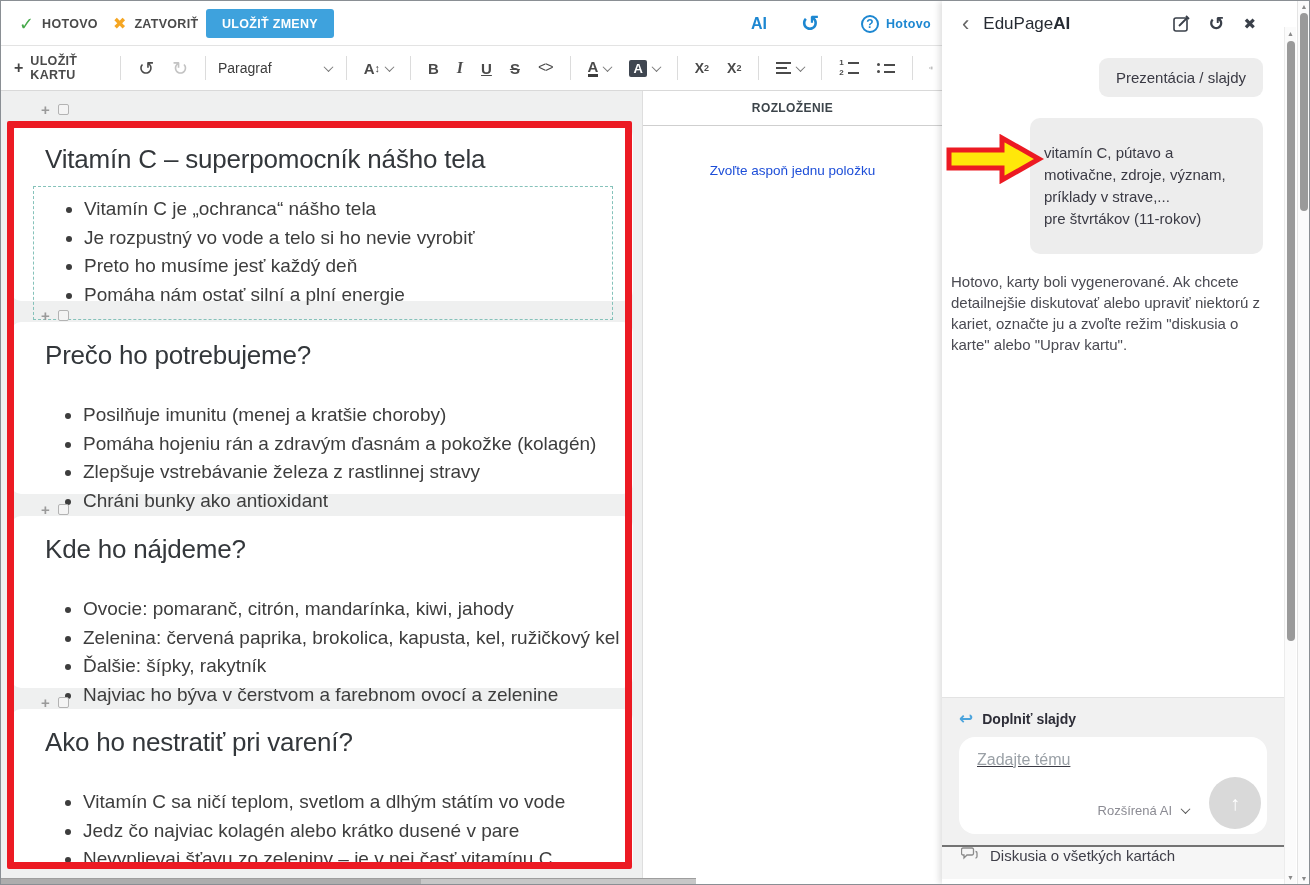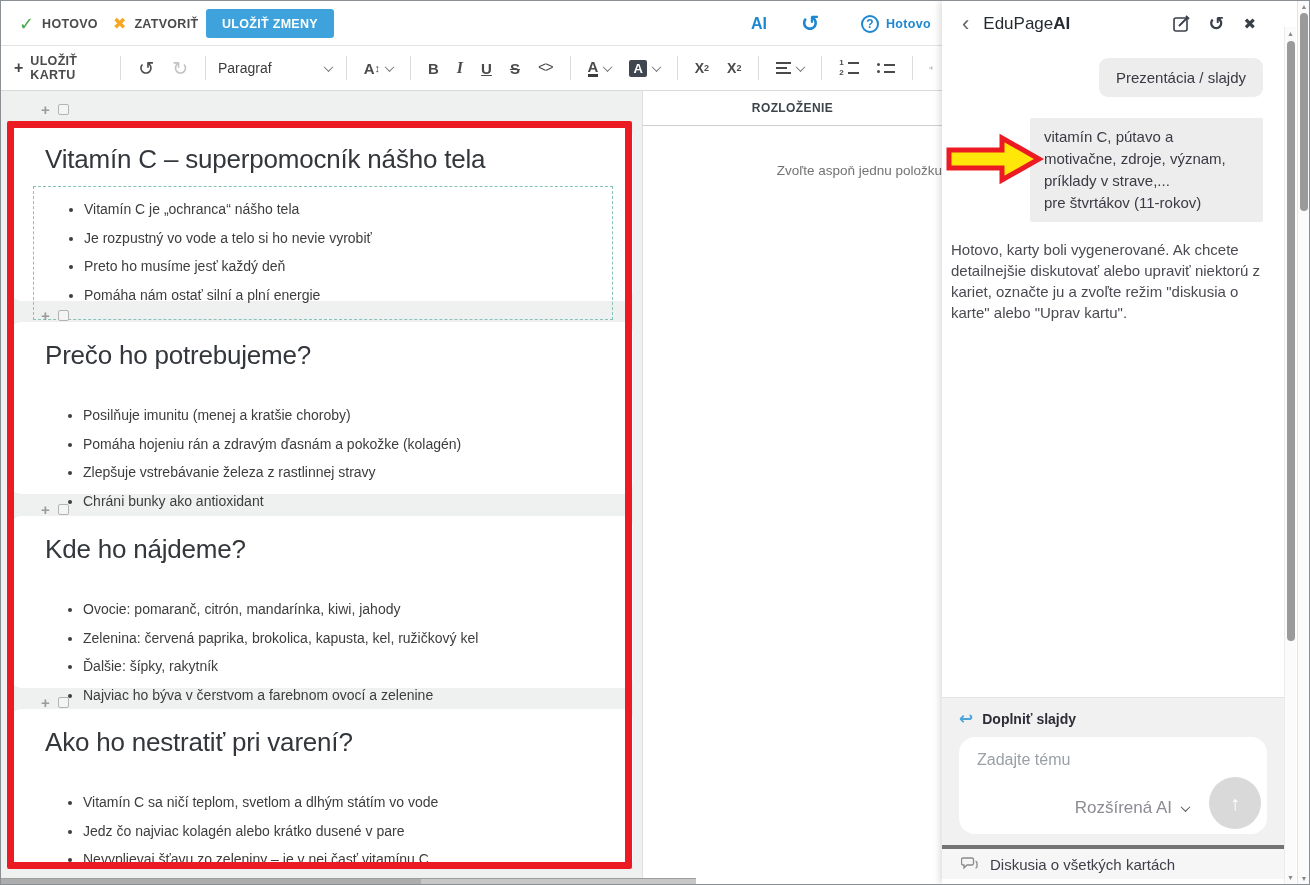--- a/index.html
+++ b/index.html
@@ -49,62 +49,62 @@
   .list-ic .bar { width:11px; height:2px; background:#4a4a4a; }
   
   #editor { position:absolute; left:0; top:90px; width:941px; height:795px; background:#eff0f0; }
   #cards-col { position:absolute; left:0; top:0; width:641px; height:795px; }
   .addstrip { position:absolute; left:40px; display:flex; align-items:center; gap:8px; height:16px; cursor:pointer; }
   .addstrip .plus { color:#9a9a9a; font-size:15px; font-weight:bold; }
   .addstrip .sq { width:11px; height:11px; border:1px solid #b3b3b3; border-radius:2px; background:#f4f4f4; }
   .card { position:absolute; left:10px; width:622px; background:#fff; border-radius:10px; }
   .card h2 { font-size:26px; font-weight:400; color:#33373b; padding:18px 20px 0 34px; letter-spacing:-.2px; }
   .card ul { margin-top:30px; padding-left:72px; list-style:disc; }
-  .card li { font-size:14px; color:#3d3d3d; line-height:28.5px; }
+  .card li { font-size:19px; color:#3d3d3d; line-height:28.5px; }
   .dashedbox { margin:11px 20px 0 22px; border:1px dashed #85c2ba; padding:8px 0 10px 0; }
   .dashedbox ul { margin-top:0; padding-left:50px; }
   #red-rect { position:absolute; left:6px; top:30px; width:625px; height:748px; border:7px solid #ec1a23; border-radius:2px; pointer-events:none; z-index:6; }
   #hscroll { position:absolute; left:0; bottom:0; width:695px; height:8px; background:#c7c7c7; border-top:1px solid #9e9e9e; z-index:7; cursor:pointer; }
   #hscroll .hthumb { position:absolute; left:0; top:0; height:7px; width:420px; background:#adadad; }
   
   #midpanel { position:absolute; left:641px; top:0; width:300px; height:795px; background:#fff; border-left:1px solid #dedede; }
   #tabs { display:flex; height:35px; border-bottom:1px solid #cfcfcf; }
   .tab { flex:1; display:flex; align-items:center; justify-content:center; font-size:12px; font-weight:bold; letter-spacing:.4px; color:#3c444a; cursor:pointer; }
   .tab.active { background:#e4f1fb; border-bottom:3px solid #39a0dc; }
   .tab + .tab { border-left:1px solid #e2e2e2; }
-  #empty-msg { text-align:right; margin-top:37px; font-size:13.5px; color:#737373; }
+  #empty-msg { text-align:center; margin-top:37px; font-size:13.5px; color:#1d4ed8; }
   
   #aipanel { position:absolute; left:941px; top:0; width:368px; height:883px; background:#fff; box-shadow:-3px 0 6px rgba(0,0,0,.12); }
   #ai-head { position:absolute; left:0; top:0; width:100%; height:45px; display:flex; align-items:center; padding:0 14px 0 20px; }
   #back-ch { font-size:22px; color:#666; margin-right:14px; cursor:pointer; line-height:18px; }
   #ai-title { font-size:17px; color:#262b33; }
   #ai-title b { font-weight:bold; }
   #head-icons { margin-left:auto; display:flex; align-items:center; gap:19px; padding-right:40px; }
   #head-icons .hi { cursor:pointer; color:#3a404a; display:flex; align-items:center; }
   #hist2 { font-size:19px; font-weight:bold; }
   #close-x { font-size:15px; font-weight:bold; color:#31363f; }
   #chat { position:absolute; left:0; top:45px; width:342px; }
   .pill { float:right; margin:12px 21px 0 0; background:#ededed; border-radius:9px; padding:11px 17px; font-size:15px; color:#3a3a44; }
-  .user-bubble { float:right; clear:both; margin:21px 21px 0 0; width:233px; background:#ededed; border-radius:2px; padding:8px 14px; font-size:15px; color:#3a3a44; line-height:22px; }
+  .user-bubble { float:right; clear:both; margin:21px 21px 0 0; width:233px; background:#ededed; border-radius:10px; padding:24px 14px; font-size:15px; color:#3a3a44; line-height:22px; }
   .resp { clear:both; padding:17px 12px 0 9px; font-size:15px; color:#4a4a52; line-height:21px; }
   .resp + .resp { padding-top:12px; }
   #arrow-ann { position:absolute; left:4px; top:133px; z-index:9; pointer-events:none; }
   
   #ai-foot { position:absolute; left:0; bottom:5px; width:342px; }
   #foot-head { background:#f1f1f1; border-top:1px solid #e3e3e3; padding:10px 0 8px 17px; display:flex; align-items:center; gap:9px; }
   #reply-ic { color:#4aa3dc; font-size:17px; font-weight:bold; }
   #foot-title { font-size:14px; font-weight:bold; color:#2d2d37; }
   #input-wrap { background:#f1f1f1; padding:0 17px 11px 17px; }
   #input-card { position:relative; background:#fff; border-radius:16px; height:97px; }
-  #topic-input { position:absolute; left:18px; top:14px; width:220px; height:50px; border:none; outline:none; resize:none; background:transparent; font-family:"Liberation Sans","DejaVu Sans",sans-serif; font-size:16px; color:#3a3a44; }
+  #topic-input { position:absolute; left:18px; top:14px; width:220px; height:50px; border:none; outline:none; resize:none; background:transparent; font-family:"Liberation Sans","DejaVu Sans",sans-serif; font-size:16px; color:#3a3a44;text-decoration:underline; }
   #topic-input::placeholder { color:#9aa0a6; }
-  #model-sel { position:absolute; right:78px; bottom:16px; display:flex; align-items:center; font-size:17px; color:#8b8b93; cursor:pointer; }
+  #model-sel { position:absolute; right:78px; bottom:16px; display:flex; align-items:center; font-size:13px; color:#8b8b93; cursor:pointer; }
   #model-sel .chev { border-color:#555; margin-left:10px; }
   #send-btn { position:absolute; right:6px; bottom:5px; width:52px; height:52px; border-radius:50%; background:#d9d9d9; border:none; color:#fff; font-size:20px; font-weight:bold; display:flex; align-items:center; justify-content:center; cursor:pointer; }
-  .menu-row { background:#f6f6f6; border-top:4px solid #737373; height:34px; display:flex; align-items:center; gap:12px; padding-left:19px; font-size:15px; color:#3f3f49; cursor:pointer; }
+  .menu-row { background:#f6f6f6; border-top:2px solid #737373; height:34px; display:flex; align-items:flex-start; gap:12px; padding-left:19px; font-size:15px; color:#3f3f49; cursor:pointer; }
   .bubble-svg { flex:0 0 auto; }
   
   .vscroll { position:absolute; top:0; bottom:0; background:#fbfbfb; z-index:10; }
   #vs-inner { left:1283px; width:12px; border-left:1px solid #ececec; top:26px; }
   #vs-outer { left:1296px; width:13px; border-left:1px solid #e4e4e4; }
   .vthumb { position:absolute; left:2px; width:8px; background:#9a9a9a; border-radius:4px; cursor:pointer; }
   .sarrow { position:absolute; left:0; width:100%; text-align:center; font-size:7px; color:#8a8a8a; cursor:pointer; }
 </style>
 </head>
 <body>

